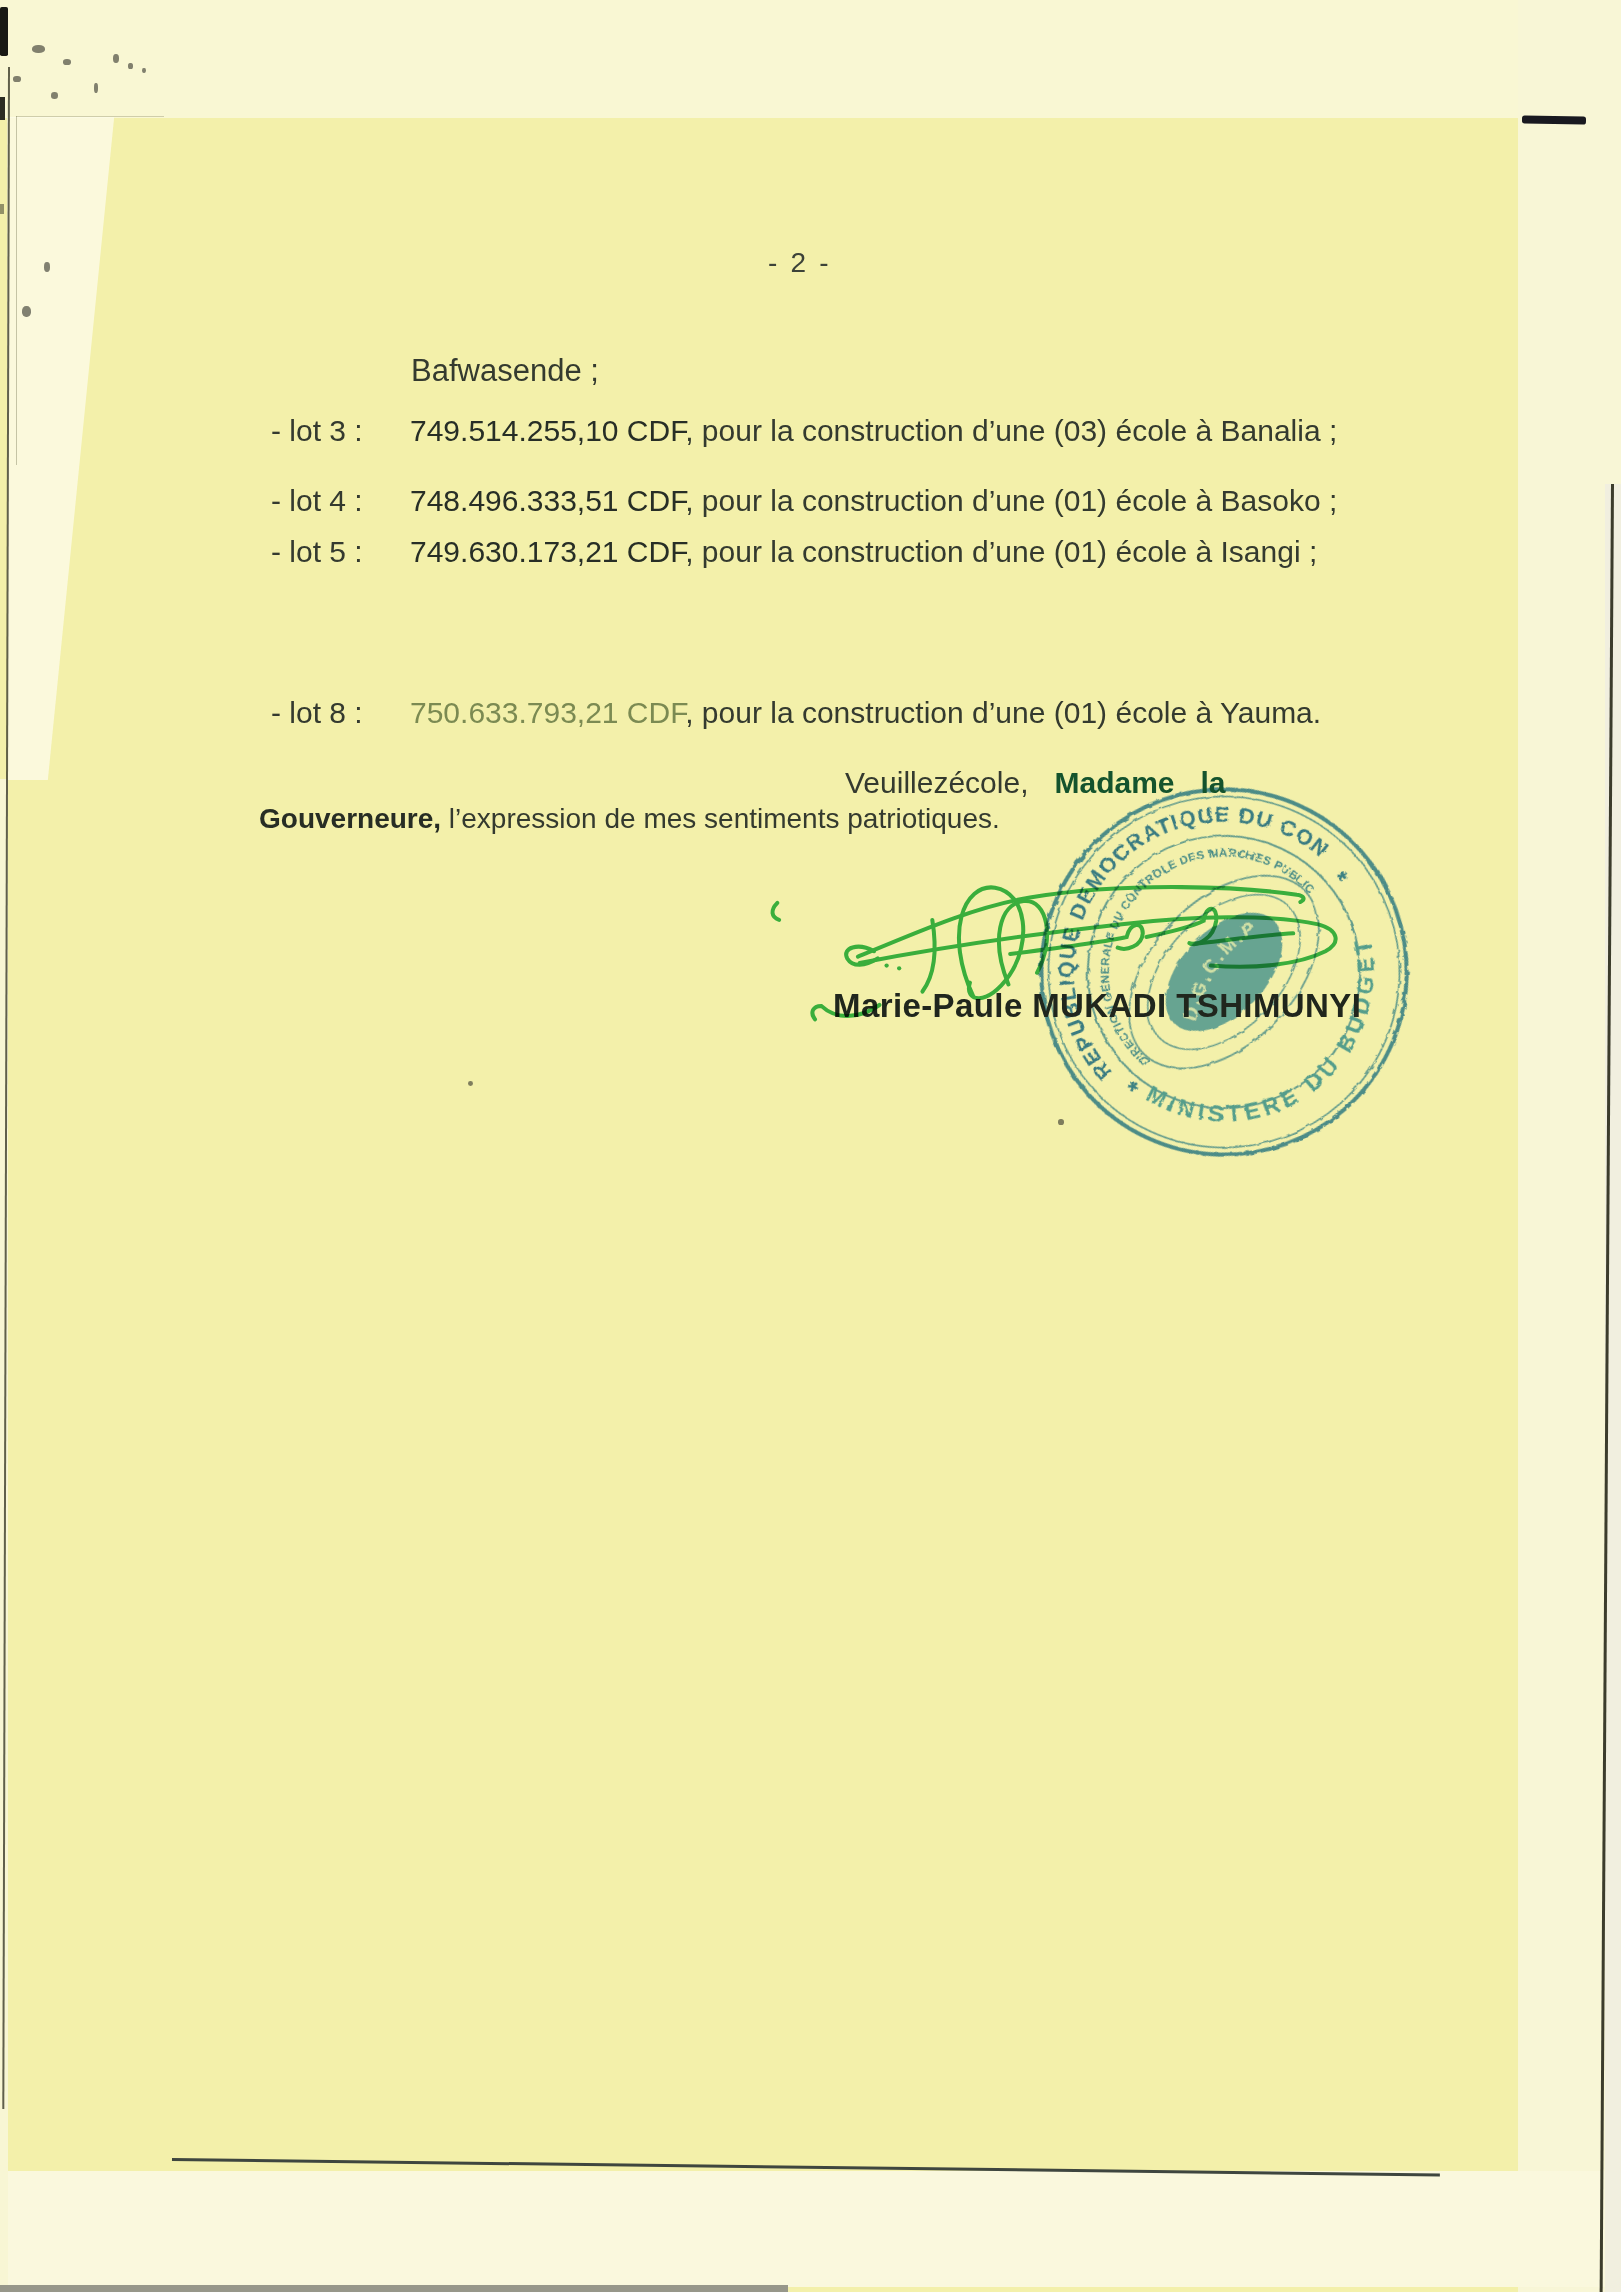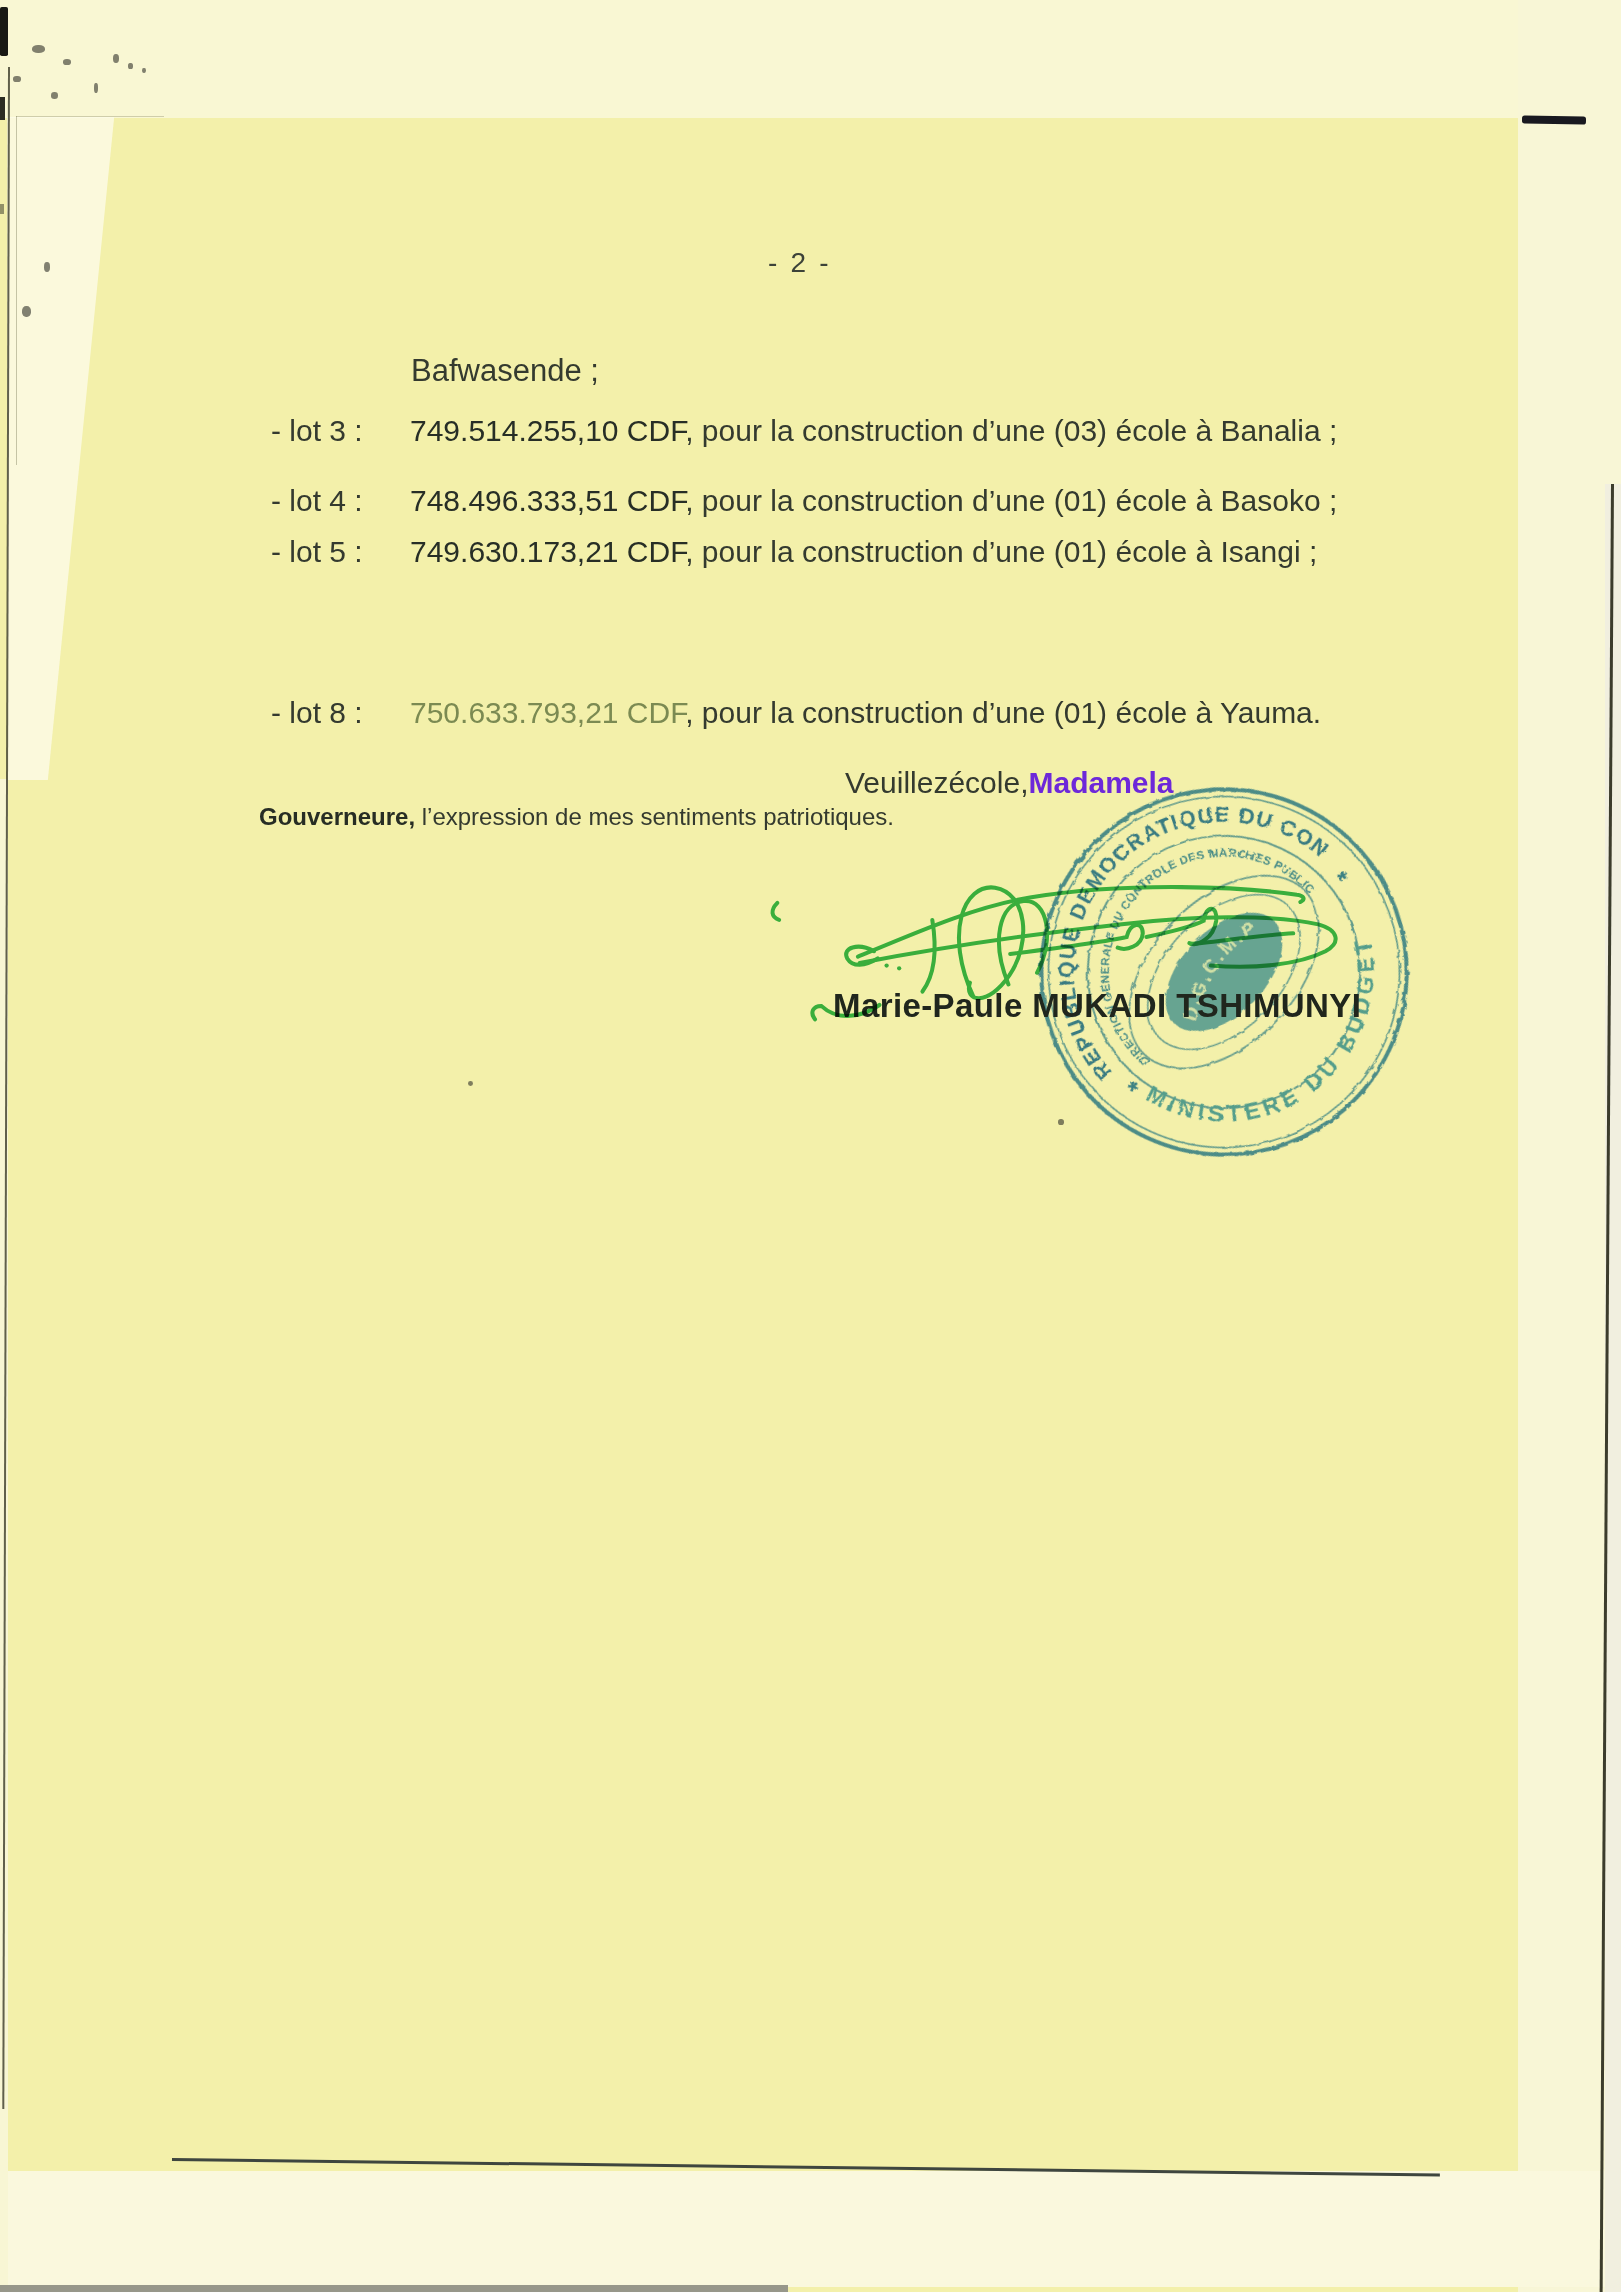--- a/index.html
+++ b/index.html
@@ -33,22 +33,22 @@
   
   .pageno{left:768px;top:247px;font-size:28px;letter-spacing:2.7px;color:#3c4238;}
   .bafwasende{left:411px;top:353px;font-size:31px;}
   .lot-line{left:271px;font-size:30px;white-space:nowrap;}
   .lot-label{display:inline-block;width:139px;}
   .lot-amount{font-weight:normal;color:#272e26;}
   .fade-medium{color:#57684a;}
   .fade-strong{color:#7b8a52;}
   .t-l3{top:414px}.t-l4{top:484px}.t-l5{top:535px}.t-l6{top:587px}.t-l7{top:649px}.t-l8{top:696px}
   .closing1{left:845px;top:766px;width:611px;display:flex;font-size:30px;}
-  .closing1 .b{font-weight:bold;color:#6d28d9;}
-  .closing2{left:259px;top:803px;font-size:24px;white-space:nowrap;text-align:right;}
+  .closing1 .b{font-weight:bold;color:#14532d;margin-left:26px;}
+  .closing2{left:259px;top:803px;font-size:28px;white-space:nowrap;text-align:right;}
   .closing2 .b{font-weight:bold;color:#272d24;}
   .sig-name{left:833px;top:987px;font-size:33px;font-weight:bold;letter-spacing:0.4px;color:#20261d;}
   .stamp-svg{left:1018px;top:766px;mix-blend-mode:multiply;opacity:.92;}
   .sig-svg{left:0;top:0;mix-blend-mode:multiply;pointer-events:none;}
 </style>
 </head>
 <body>
 
 <div class="page">
 

